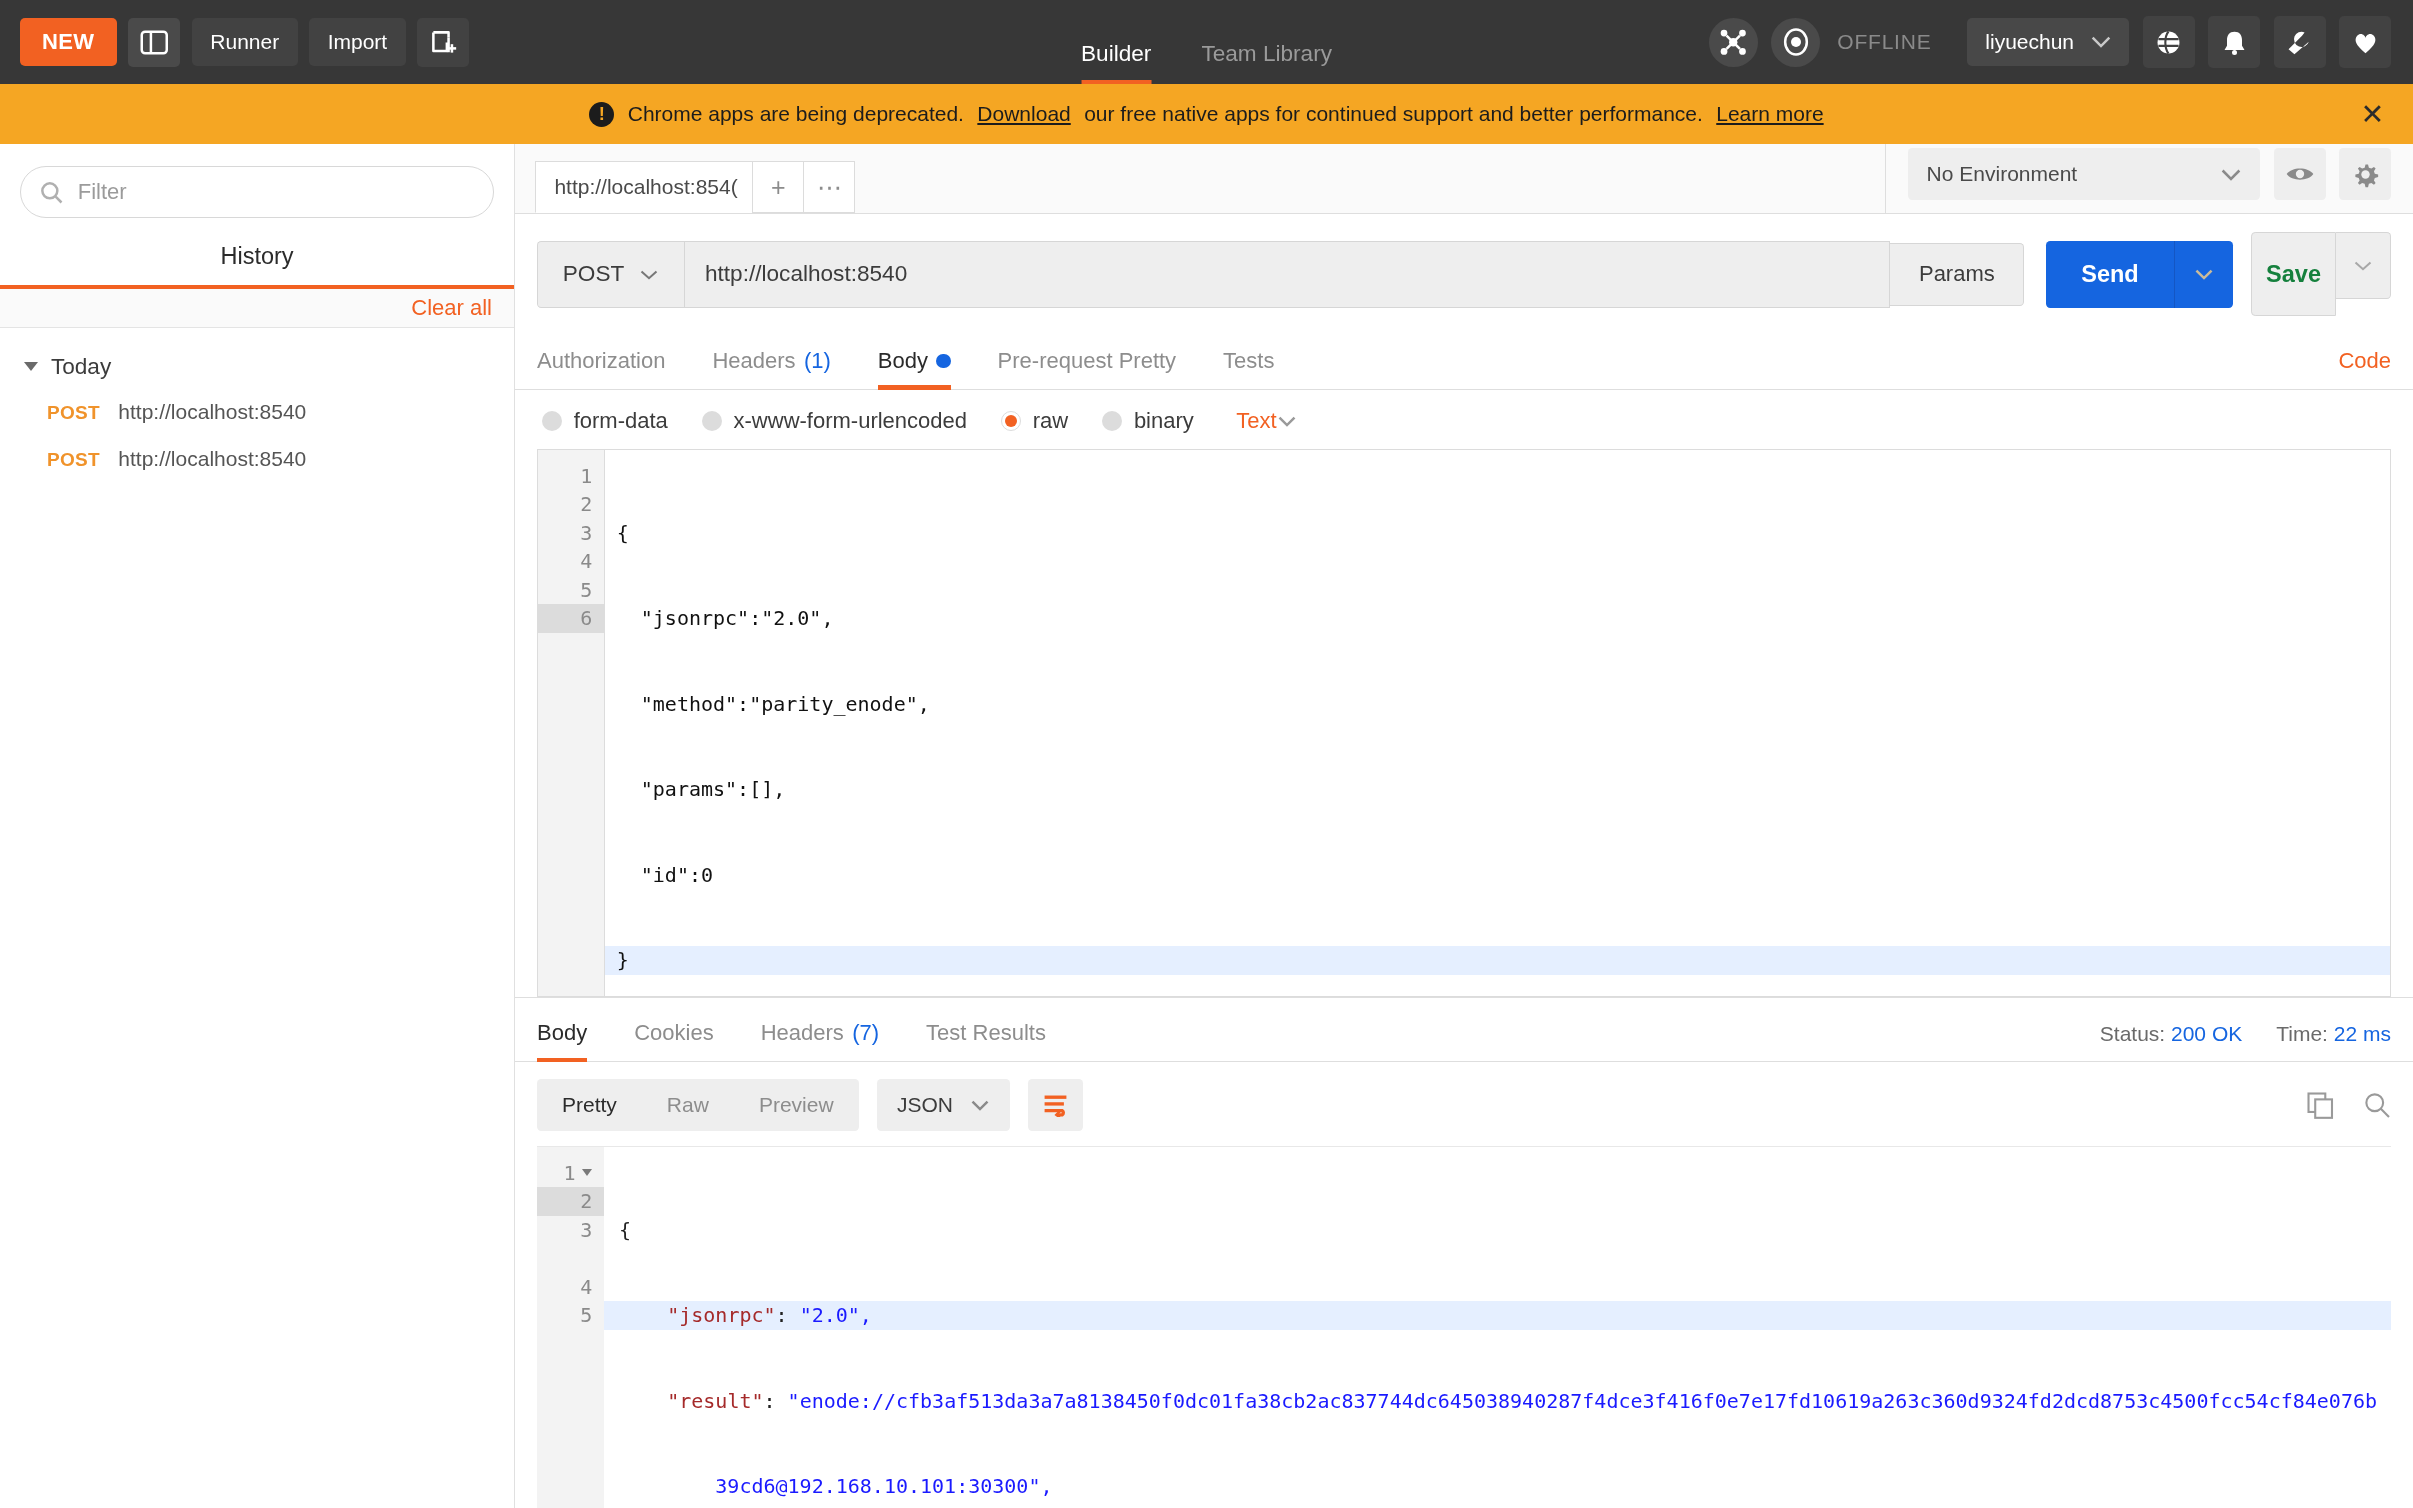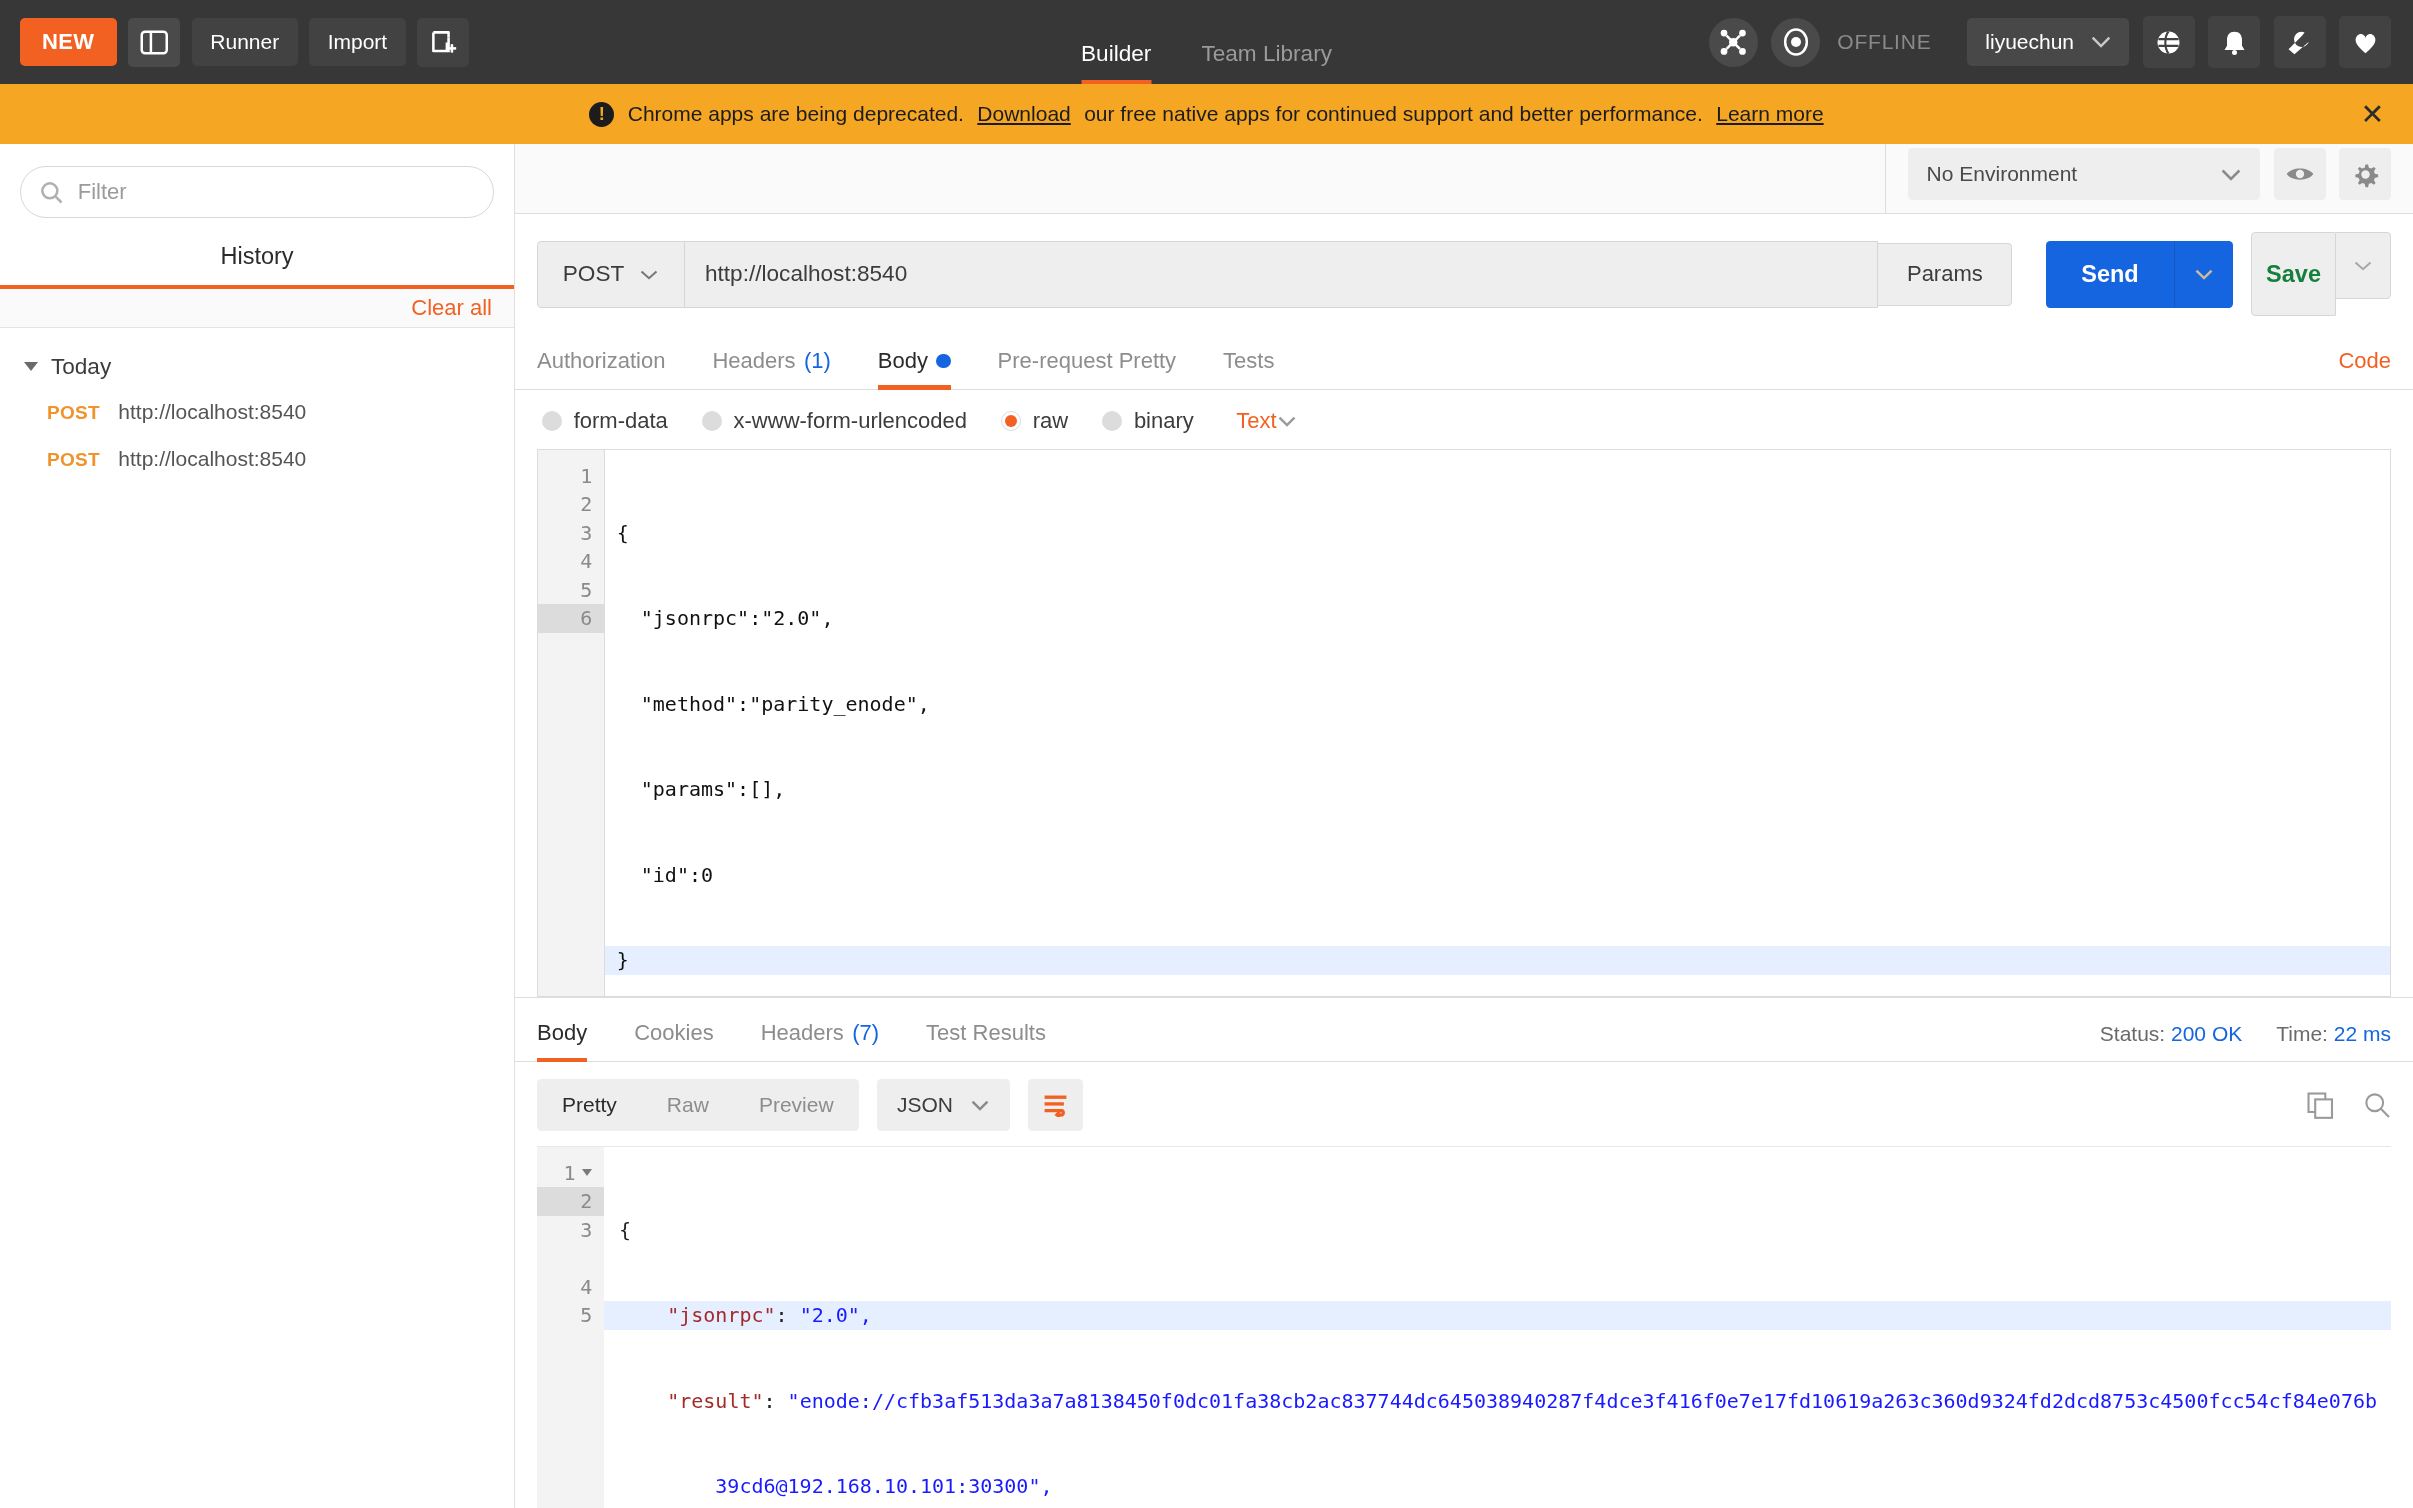--- a/index.html
+++ b/index.html
@@ -162,21 +162,21 @@
   }
   .url-input {
     flex: 1; height: 67px; background: #eeeeee; border: 0.8px solid #d6d6d6;
     display: flex; align-items: center; padding: 0 20px; font-size: 22.6px; color: #3c3c3c;
   }
   .params-btn {
     height: 63px; background: #eeeeee; border: 0.8px solid #d6d6d6; border-left: none;
     border-radius: 0 4.2px 4.2px 0; display: flex; align-items: center;
     padding: 0 28.5px; font-size: 22px; color: #3c3c3c;
   }
-  .send-wrap { display: flex; margin-left: 22px; padding-left: 12px; }
+  .send-wrap { display: flex; margin-left: 10px; padding-left: 12px; }
   .send-btn {
     background: #1565e0; color: #fff; font-size: 23.5px; font-weight: bold;
     height: 67px; padding: 0 35px; display: flex; align-items: center;
     border-radius: 4.2px 0 0 4.2px;
   }
   .send-caret {
     background: #1565e0; width: 59px; height: 67px; border-radius: 0 4.2px 4.2px 0;
     display: flex; align-items: center; justify-content: center;
     border-left: 0.8px solid #1456c4;
   }
@@ -410,20 +410,28 @@
         <div class="hist-item">
           <span class="hist-m">POST</span>
           <span class="hist-u">http://localhost:8540</span>
         </div>
       </div>
     </div>
 
     <div class="content">
 
       <div class="tabs-row">
+        <div class="tabs-left">
+          <div class="req-tab">
+            <span>http://localhost:854(</span>
+            <span class="dot-orange"></span>
+          </div>
+          <div class="tab-add">+</div>
+          <div class="tab-more">⋯</div>
+        </div>
         <div class="envbar">
           <div class="env-select">
             <span>No Environment</span>
             <svg width="22" height="13.4" viewBox="0 0 26 16">
               <path d="M3 3 L13 13 L23 3" fill="none" stroke="#8a8a8a" stroke-width="3"></path>
             </svg>
           </div>
           <div class="env-ic">
             <svg width="30" height="20" viewBox="0 0 36 24">
               <path d="M2 12 C8 3 28 3 34 12 C28 21 8 21 2 12 Z" fill="#8a8a8a"></path>

